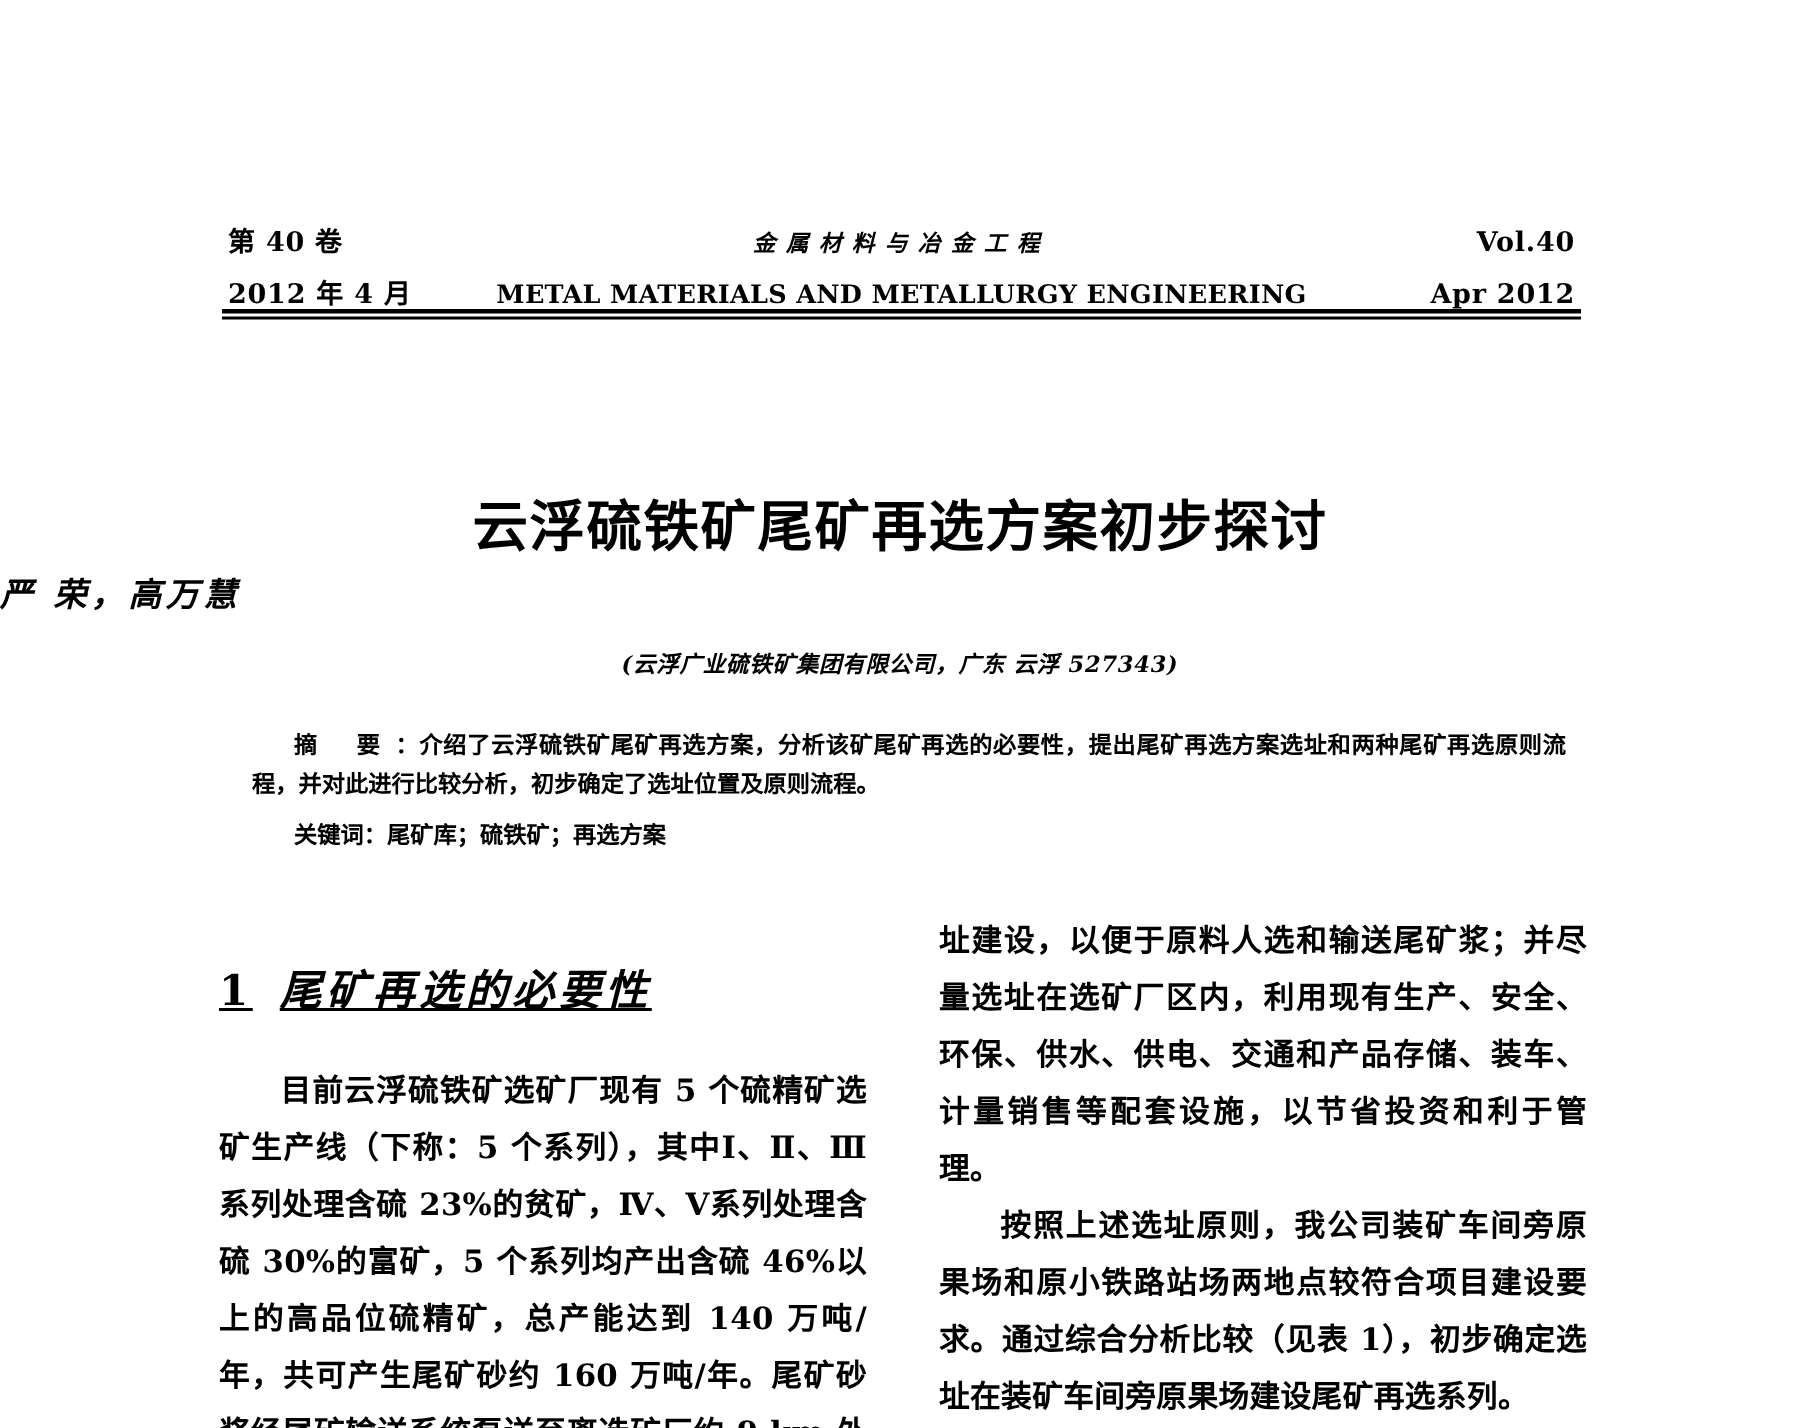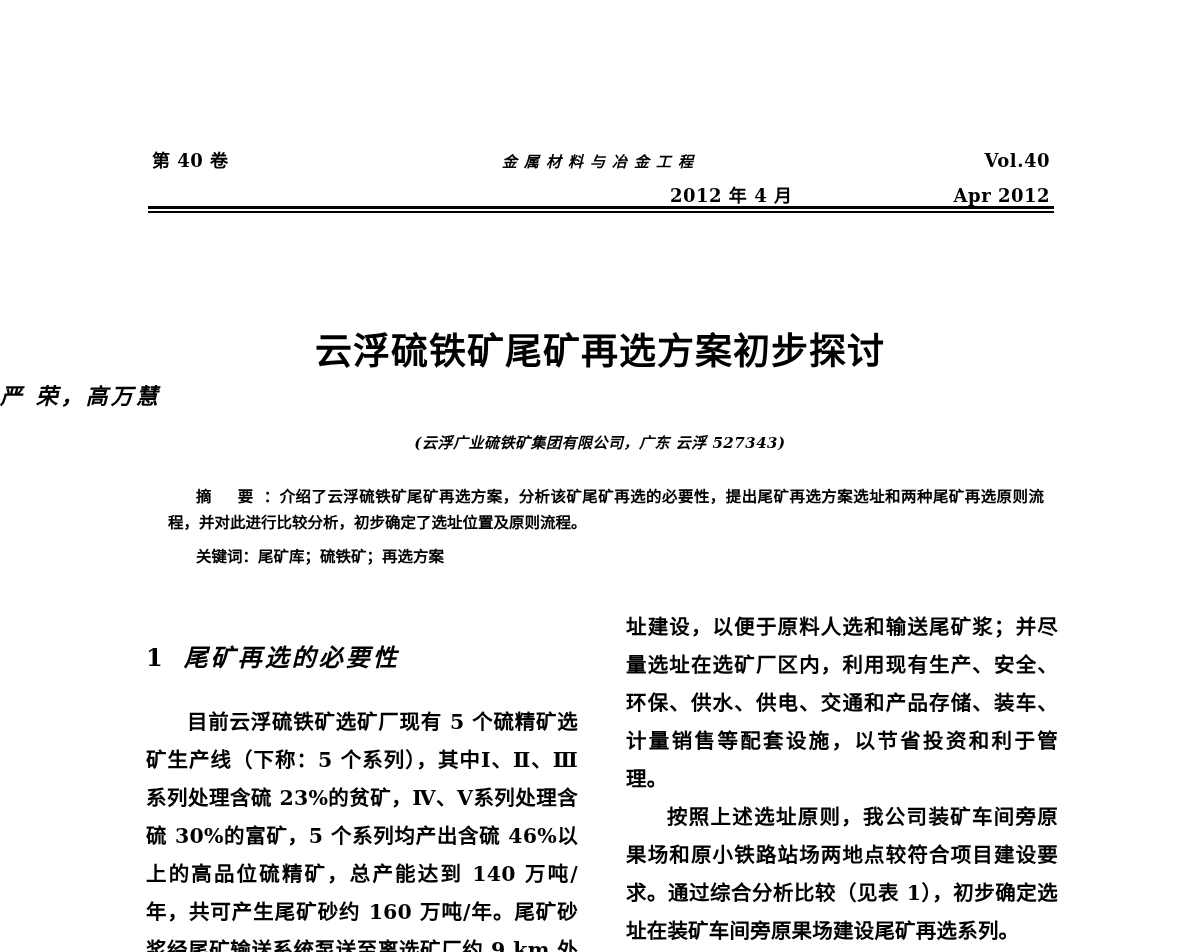--- a/index.html
+++ b/index.html
@@ -157,24 +157,25 @@
     justify-content: space-between;
   }
   .col {
     width: 432px;
     overflow: hidden;
   }
   .sec-head {
     font-family: "DejaVu Sans", "Liberation Sans", sans-serif;
     font-weight: bold;
     font-style: italic;
-    font-size: 24px;
+    font-size: 28px;
     letter-spacing: 3px;
     margin: 0;
     white-space: nowrap;
+    text-decoration: underline;
   }
   .sec-head .sec-num {
     font-family: "DejaVu Serif", "Liberation Serif", serif;
     font-style: normal;
     font-weight: bold;
     margin-right: 18px;
   }
   .col-left .sec-head { margin-top: 30px; }
   .body-p {
     font-family: "DejaVu Serif", "Liberation Serif", serif;
@@ -196,20 +197,21 @@
 <div class="page">
 
   <div class="masthead">
     <div class="masthead-row row1">
       <div class="mh-left">第 40 卷</div>
       <div class="mh-center mh-center-cn">金属材料与冶金工程</div>
       <div class="mh-right">Vol.40</div>
     </div>
     <div class="masthead-row row2">
       <div class="mh-left">2012 年 4 月</div>
+      <div class="mh-center mh-center-en">METAL MATERIALS AND METALLURGY ENGINEERING</div>
       <div class="mh-right">Apr  2012</div>
     </div>
   </div>
 
   <div class="rule-wrap">
     <div class="rule-thick"></div>
     <div class="rule-gap"></div>
     <div class="rule-thin"></div>
   </div>
 

